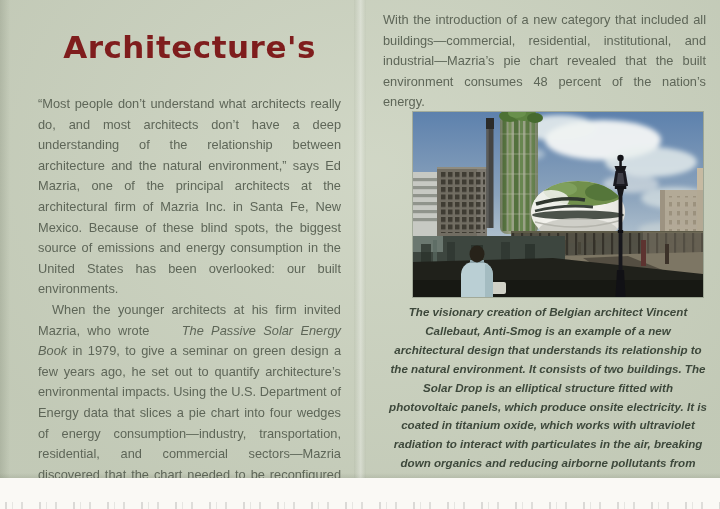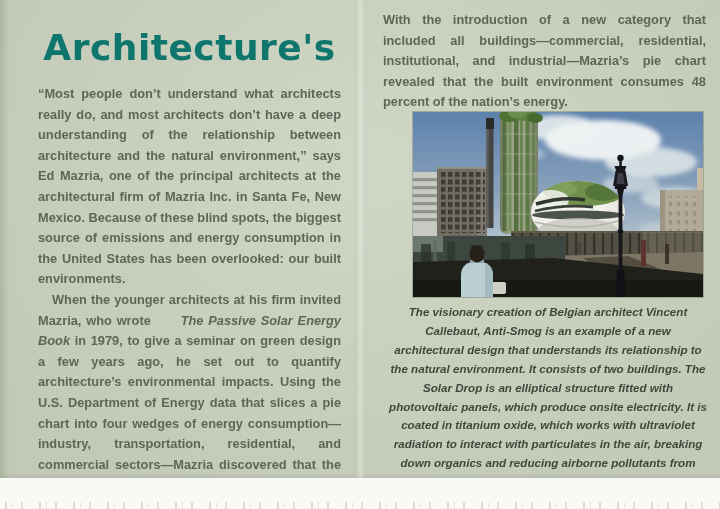--- a/index.html
+++ b/index.html
@@ -19,29 +19,29 @@
   }
   .fold{
     position:absolute; left:354px; top:0; width:12px; height:478px;
     background:linear-gradient(90deg, rgba(60,70,50,0.05), rgba(255,255,255,0.30) 55%, rgba(60,70,50,0.04));
   }
   
   .left-col{ position:absolute; left:38px; top:0; width:303px; }
   .title{
     margin-top:30px; text-align:center;
     font-family:"DejaVu Sans", sans-serif;
-    font-weight:bold; font-size:36px; line-height:35px;
-    color:#0f766e; letter-spacing:0.5px;
+    font-weight:bold; font-size:31px; line-height:35px;
+    color:#7f1d1d; letter-spacing:0.5px;
   }
   .title span{ display:block; }
   .bodytext{
     font-size:12.8px; line-height:20.6px; color:#5e6658;
-    text-align:justify; margin:0;font-weight:bold;
-  }
-  .left-col .p1{ margin-top:19px; }
+    text-align:justify; margin:0;
+  }
+  .left-col .p1{ margin-top:29px; }
   .left-col .p2{ text-indent:14px; }
   .bodytext i{ font-style:italic;margin-left:25px; }
   
   .right-col{ position:absolute; left:383px; top:0; width:323px; }
   .right-col .p1{ margin-top:10px; }
   
   .photo{
     position:absolute; left:413px; top:112px; width:290px; height:185px;
     outline:1px solid rgba(40,50,35,0.25);
     background:#8ba3bc;

